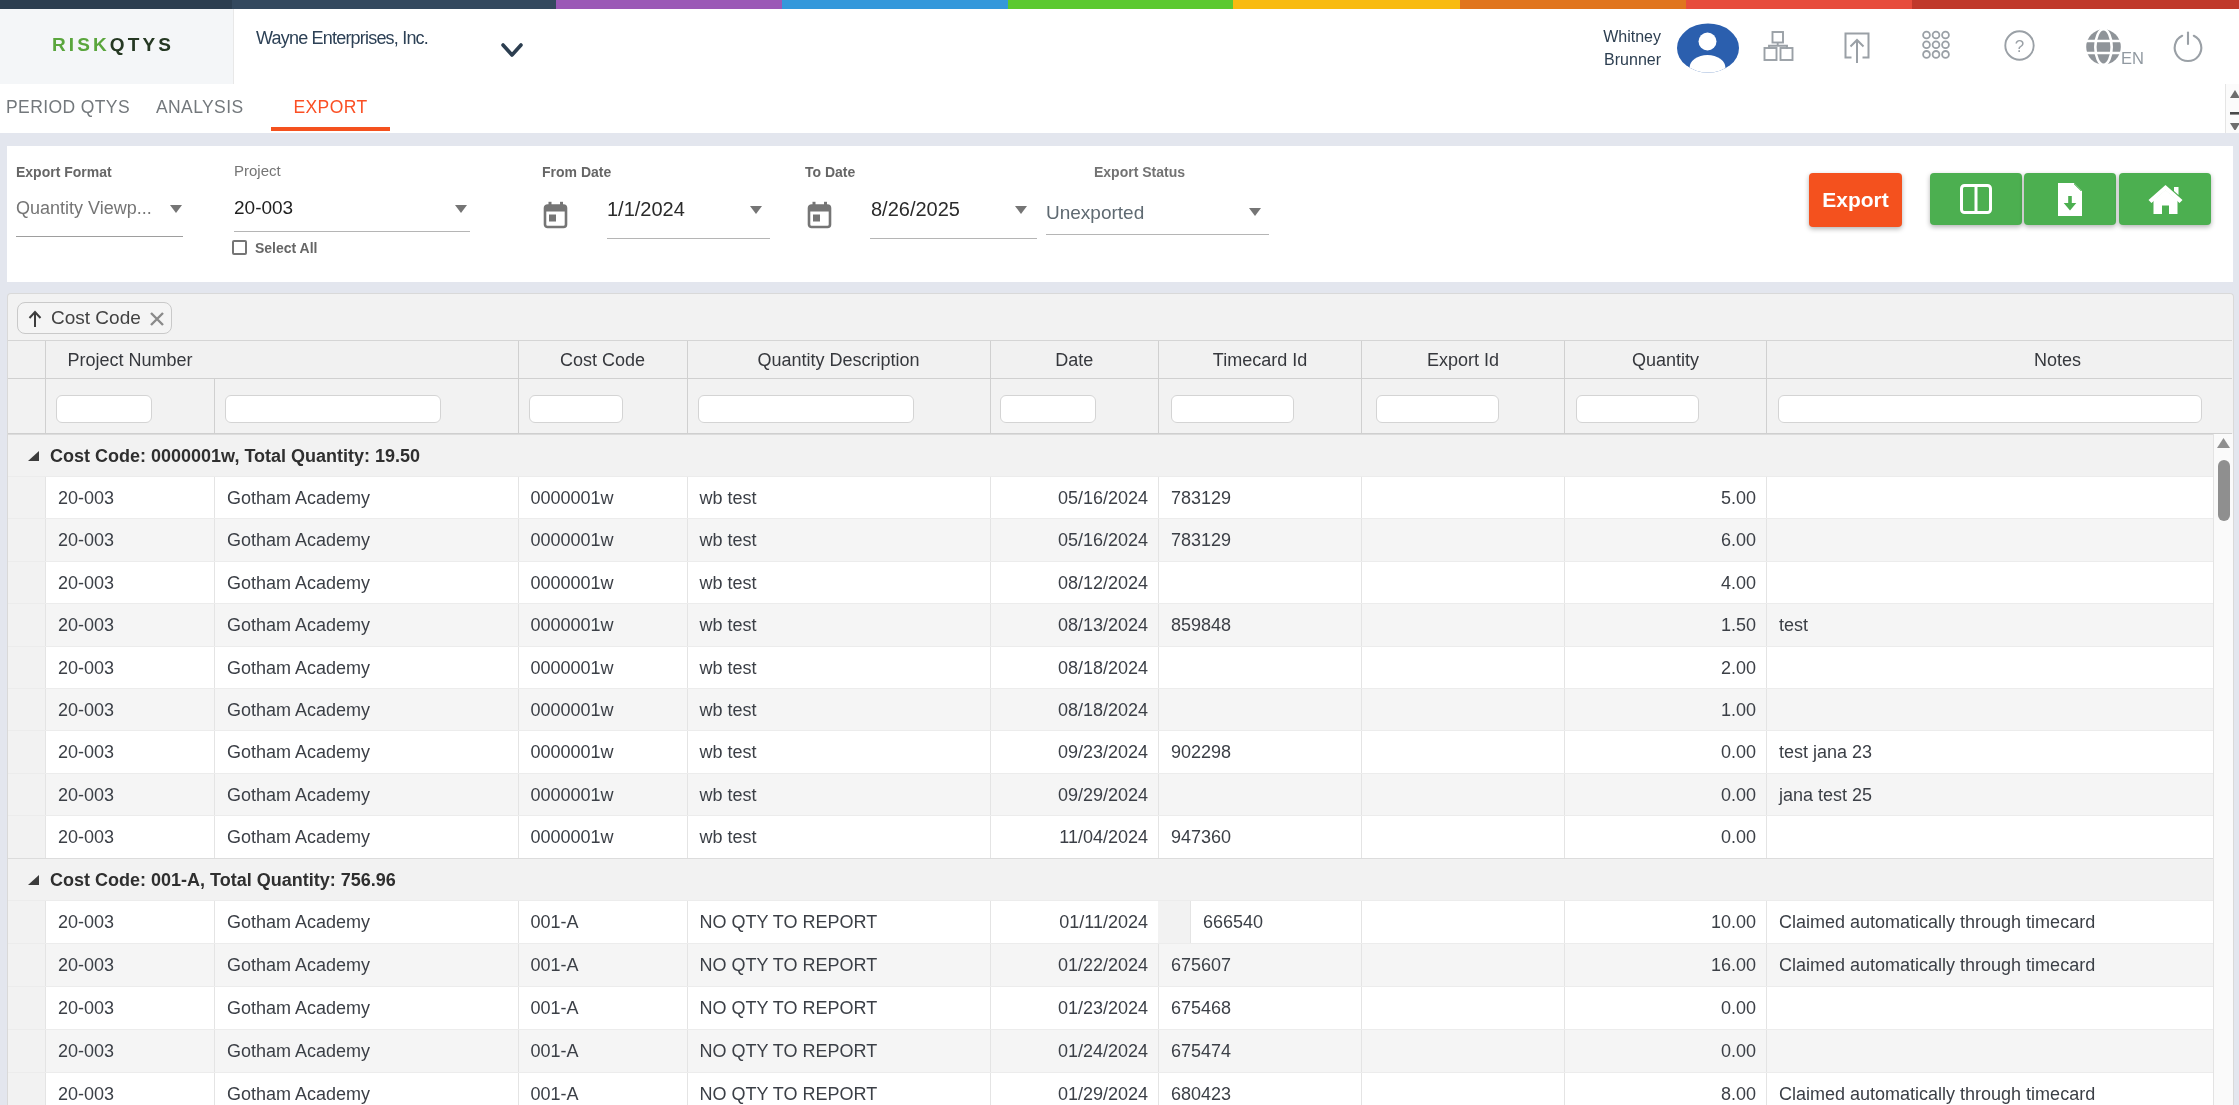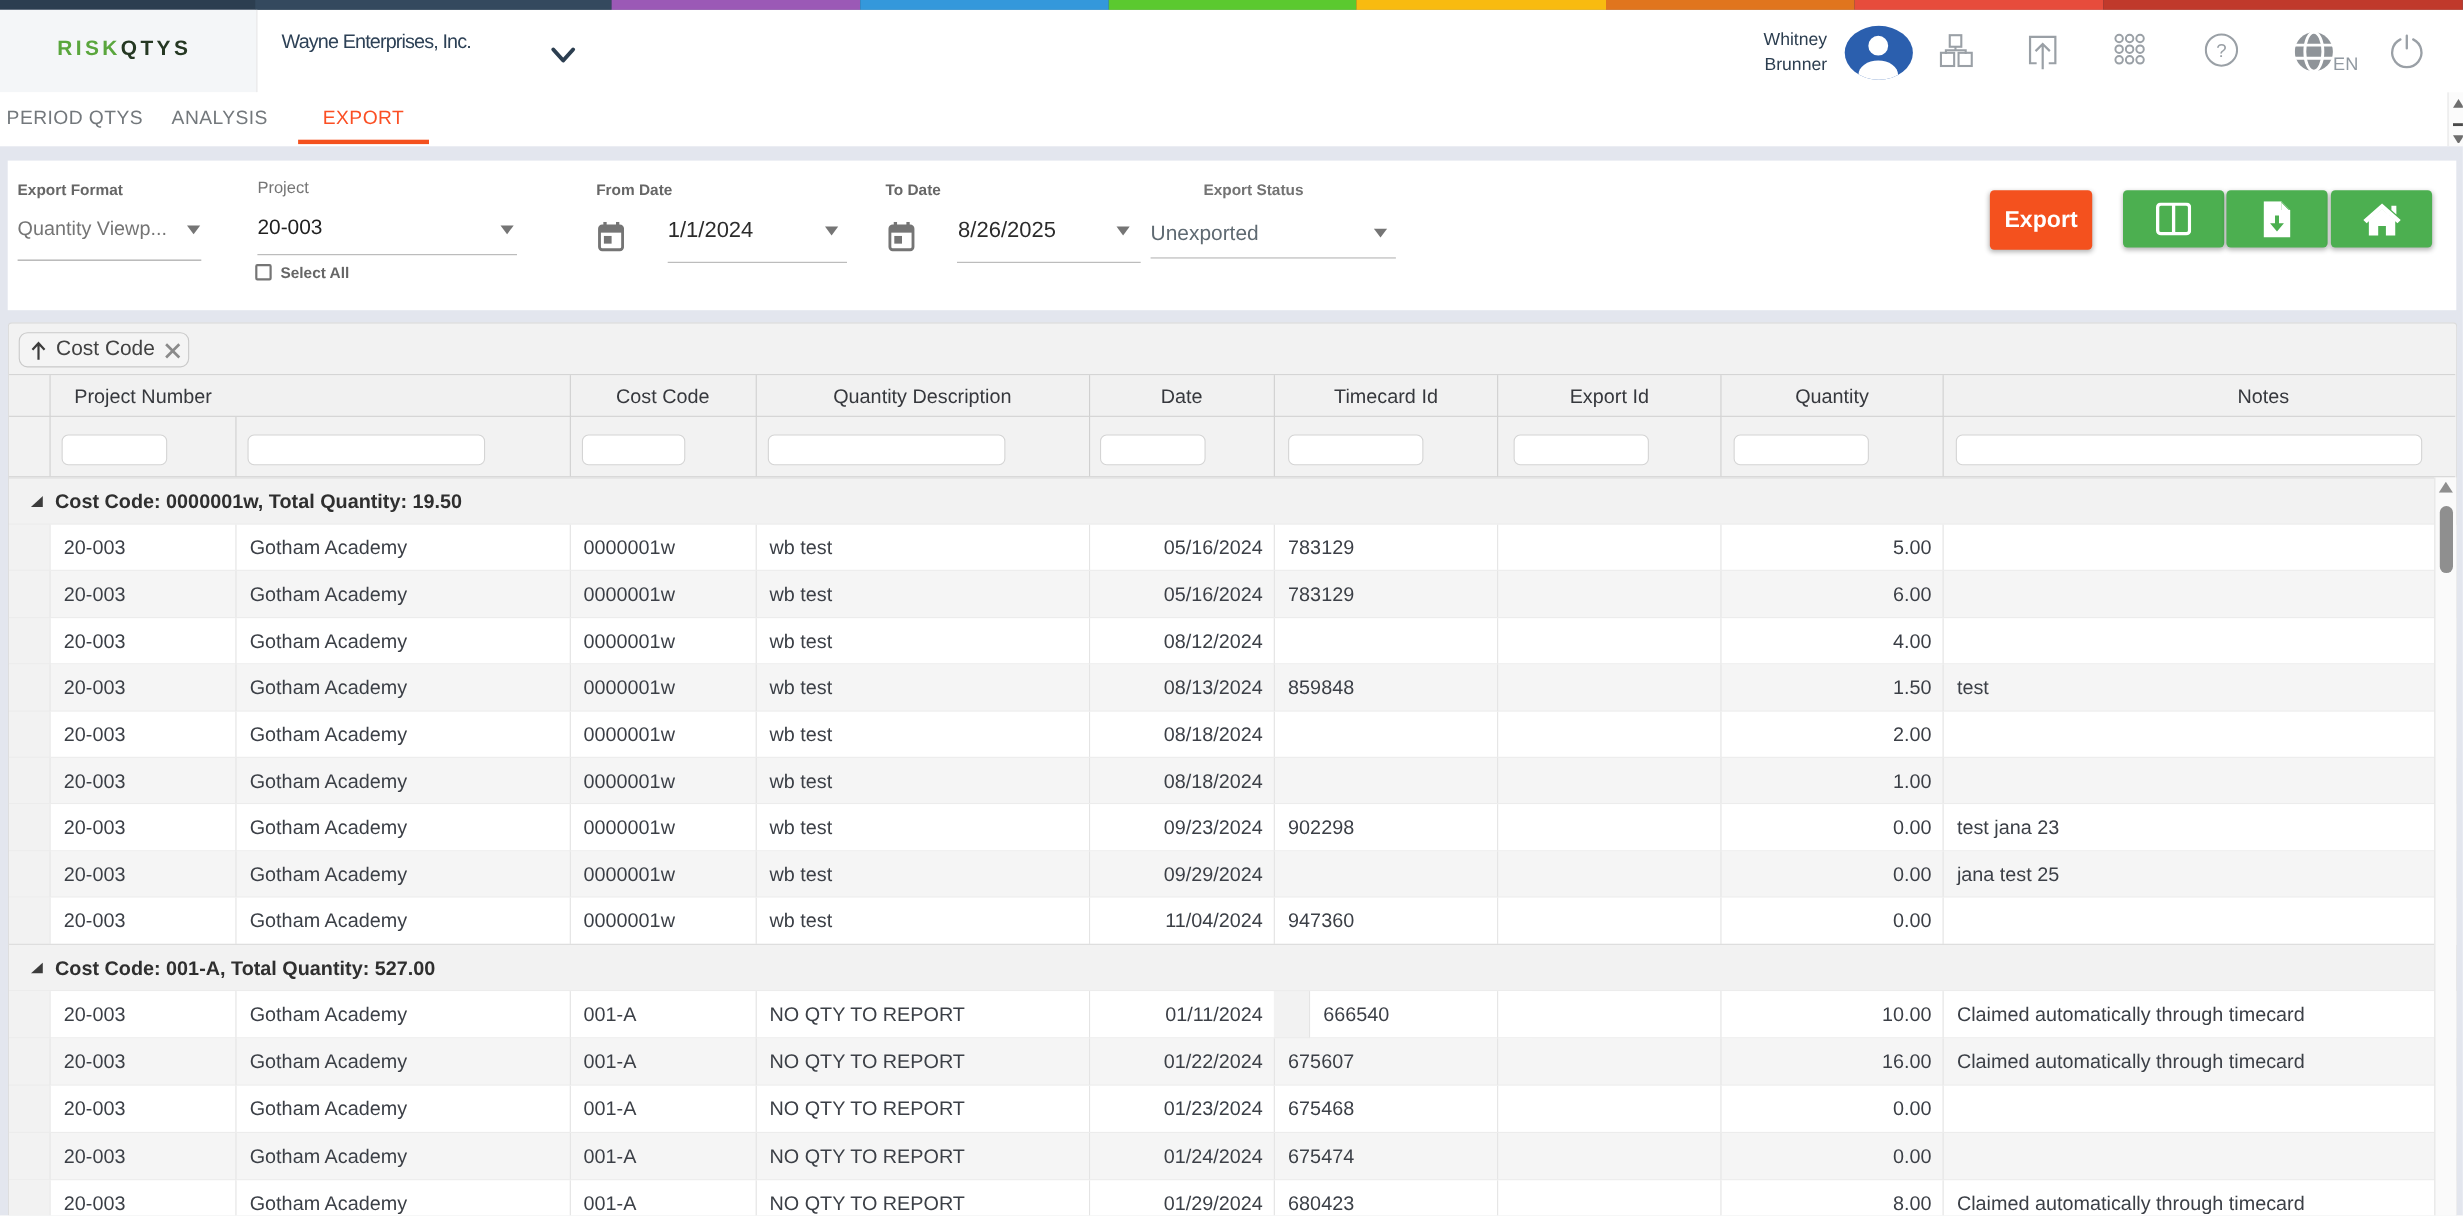--- a/index.html
+++ b/index.html
@@ -330,21 +330,21 @@
     <div class="abs" style="left:981.5px;top:0;width:168.5px;height:43px;line-height:43px;background:#fff;border-left:1px solid #e4e4e4;font-size:18px;color:#3b3f46;text-align:right;padding-right:10px;overflow:hidden;white-space:nowrap;">11/04/2024</div>
     <div class="abs" style="left:1150px;top:0;width:203px;height:43px;line-height:43px;background:#fff;border-left:1px solid #e4e4e4;font-size:18px;color:#3b3f46;text-align:left;padding-left:12px;overflow:hidden;white-space:nowrap;">947360</div>
     <div class="abs" style="left:1353px;top:0;width:203px;height:43px;line-height:43px;background:#fff;border-left:1px solid #e4e4e4;font-size:18px;color:#3b3f46;text-align:left;padding-left:12px;overflow:hidden;white-space:nowrap;"></div>
     <div class="abs" style="left:1556px;top:0;width:202px;height:43px;line-height:43px;background:#fff;border-left:1px solid #e4e4e4;font-size:18px;color:#3b3f46;text-align:right;padding-right:10px;overflow:hidden;white-space:nowrap;">0.00</div>
     <div class="abs" style="left:1758px;top:0;width:582px;height:43px;line-height:43px;background:#fff;border-left:1px solid #e4e4e4;font-size:18px;color:#3b3f46;text-align:left;padding-left:12px;overflow:hidden;white-space:nowrap;"></div>
   </div>
   <div class="abs" style="left:0;top:564.0px;width:2205px;height:42px;background:#f2f2f2;border-top:1px solid #dcdcdc;">
     <svg class="abs" style="left:20px;top:16px;" width="11" height="10" viewBox="0 0 11 10">
         <polygon points="11,0 11,10 0,10" fill="#3c3c3c"></polygon>
       </svg>
-    <div class="abs" style="left:42px;top:0;height:42px;line-height:42px;font-size:18px;font-weight:bold;color:#2f2f2f;white-space:nowrap;">Cost Code: 001-A, Total Quantity: 527.00</div>
+    <div class="abs" style="left:42px;top:0;height:42px;line-height:42px;font-size:18px;font-weight:bold;color:#2f2f2f;white-space:nowrap;">Cost Code: 001-A, Total Quantity: 756.96</div>
   </div>
   <div class="abs" style="left:0;top:606.0px;width:2205px;height:43px;border-top:1px solid #ececec;">
     <div class="abs" style="left:0;top:0;width:37px;height:43px;background:#f2f2f2;"></div>
     <div class="abs" style="left:37px;top:0;width:169px;height:43px;line-height:43px;background:#fff;border-left:1px solid #e4e4e4;font-size:18px;color:#3b3f46;text-align:left;padding-left:12px;overflow:hidden;white-space:nowrap;">20-003</div>
     <div class="abs" style="left:206px;top:0;width:303.5px;height:43px;line-height:43px;background:#fff;border-left:1px solid #e4e4e4;font-size:18px;color:#3b3f46;text-align:left;padding-left:12px;overflow:hidden;white-space:nowrap;">Gotham Academy</div>
     <div class="abs" style="left:509.5px;top:0;width:169px;height:43px;line-height:43px;background:#fff;border-left:1px solid #e4e4e4;font-size:18px;color:#3b3f46;text-align:left;padding-left:12px;overflow:hidden;white-space:nowrap;">001-A</div>
     <div class="abs" style="left:678.5px;top:0;width:303px;height:43px;line-height:43px;background:#fff;border-left:1px solid #e4e4e4;font-size:18px;color:#3b3f46;text-align:left;padding-left:12px;overflow:hidden;white-space:nowrap;">NO QTY TO REPORT</div>
     <div class="abs" style="left:981.5px;top:0;width:168.5px;height:43px;line-height:43px;background:#fff;border-left:1px solid #e4e4e4;font-size:18px;color:#3b3f46;text-align:right;padding-right:10px;overflow:hidden;white-space:nowrap;">01/11/2024</div>
     <div class="abs" style="left:1150px;top:0;width:203px;height:43px;line-height:43px;background:#fff;border-left:1px solid #e4e4e4;font-size:18px;color:#3b3f46;text-align:left;padding-left:12px;overflow:hidden;white-space:nowrap;margin-left:32px;">666540</div>
     <div class="abs" style="left:1353px;top:0;width:203px;height:43px;line-height:43px;background:#fff;border-left:1px solid #e4e4e4;font-size:18px;color:#3b3f46;text-align:left;padding-left:12px;overflow:hidden;white-space:nowrap;"></div>

